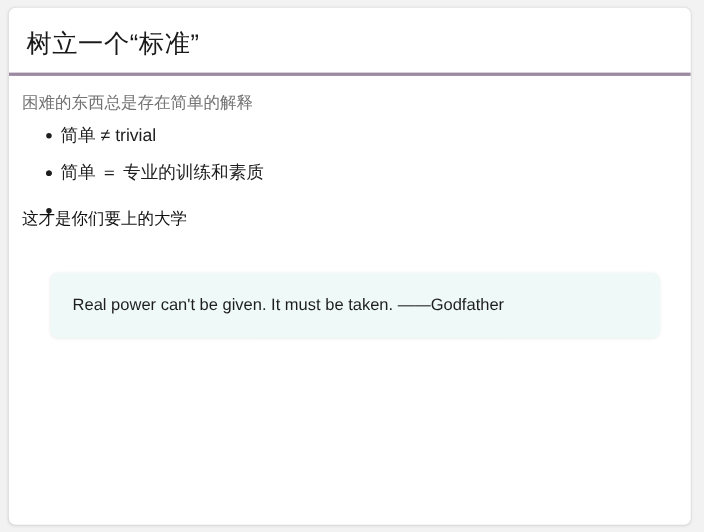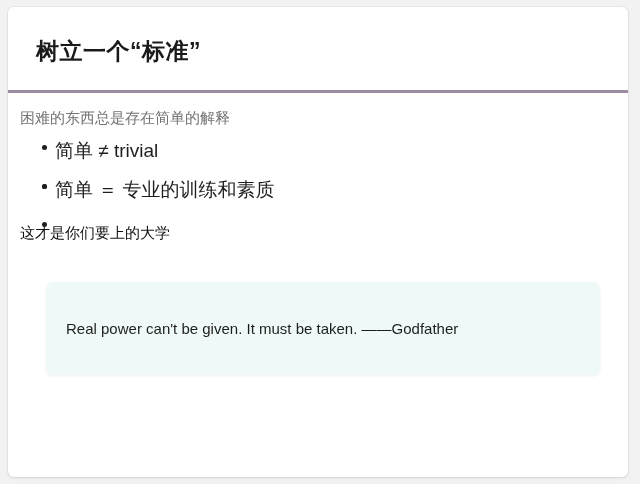--- a/index.html
+++ b/index.html
@@ -19,24 +19,24 @@
     top: 7px;
     width: 620px;
     height: 470px;
     background: #ffffff;
     border-radius: 6px;
     box-shadow: 0 1px 3px rgba(0,0,0,0.10), 0 0 0 1px rgba(0,0,0,0.03);
     box-sizing: border-box;
     overflow: hidden;
   }
   .slide-title {
-    margin: 16px;
+    margin: 4px;
     padding: 14px 0 8px 12px;
     font-size: 23px;
-    font-weight: 700;
+    font-weight: 400;
     color: #1a1a1a;
     letter-spacing: 0.5px;
     line-height: 1.25;
   }
   .title-divider {
     height: 3px;
     background: #9c8aa3;
     margin: 0 0 0 0;
     width: 100%;
   }
@@ -50,21 +50,21 @@
     line-height: 1.7;
   }
   .point-list {
     list-style: none;
     margin: 6px 0 14px 0;
     padding: 0;
   }
   .point-list li {
     position: relative;
     padding-left: 35px;
-    font-size: 19px;
+    font-size: 16px;
     color: #1e1e1e;
     line-height: 1.55;
     margin-bottom: 9px;
   }
   .point-list li .bullet-dot {
     position: absolute;
     left: 22px;
     top: 9px;
     width: 5px;
     height: 5px;
@@ -75,21 +75,21 @@
     margin: 16px 0 0 0;
     font-size: 15px;
     font-weight: normal;
     color: #111111;
     line-height: 1.7;
   }
   .quote-box {
     margin: 36px 16px 0 26px;
     background: #effaf8;
     border-radius: 7px;
-    padding: 36px 20px;
+    padding: 19px 20px;
     box-shadow: 0 1px 3px rgba(0,0,0,0.07);
     box-sizing: border-box;
   }
   .quote-text {
     margin: 0;
     font-size: 15px;
     color: #1e1e1e;
     line-height: 1.4;
   }
 </style>

